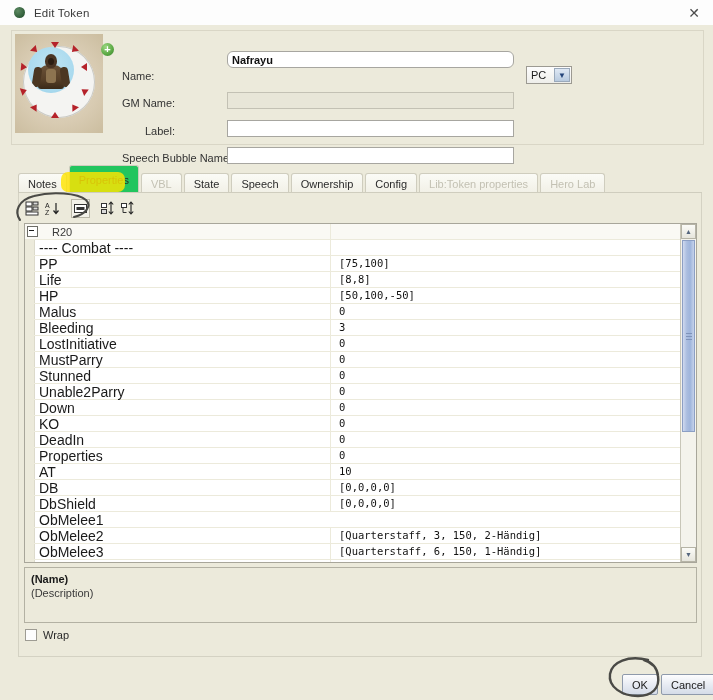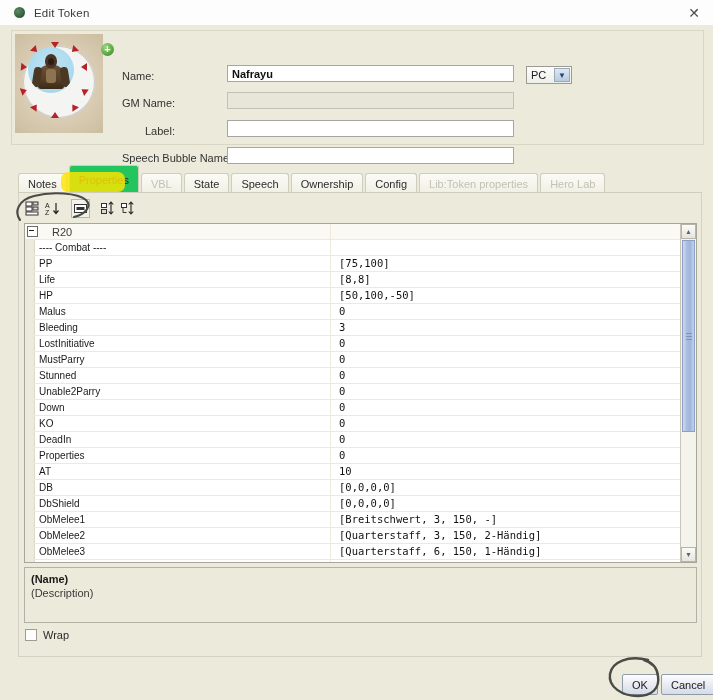--- a/index.html
+++ b/index.html
@@ -301,21 +301,21 @@
     height: 16px;
     display: flex;
     align-items: center;
     border-bottom: 1px solid #eceadb;
     box-sizing: border-box;
   }
   .prow .pname {
     width: 305px;
     padding-left: 14px;
     box-sizing: border-box;
-    font-size: 10px;
+    font-size: 14px;
     color: #1a1a1a;
     white-space: nowrap;
     overflow: hidden;
   }
   .prow .pval {
     flex: 1;
     padding-left: 8px;
     box-sizing: border-box;
     font-family: "DejaVu Sans Mono", monospace;
     font-size: 10.5px;
@@ -507,21 +507,21 @@
       <div class="marker" style="left:36px; top:78px; transform:rotate(180deg);"></div>
       <div class="marker" style="left:16px; top:70px; transform:rotate(215deg);"></div>
       <div class="marker" style="left:5px; top:54px; transform:rotate(250deg);"></div>
       <div class="marker" style="left:5px; top:30px; transform:rotate(275deg);"></div>
       <div class="marker" style="left:16px; top:13px; transform:rotate(315deg);"></div>
     </div>
 
     <div id="plus-badge">+</div>
 
     <div class="field-label" style="left:110px; top:39px;">Name:</div>
-    <input class="field-input bold" style="left: 215px; top: 34px; width: 287px;" value="Nafrayu">
+    <input class="field-input bold" style="left: 215px; top: 20px; width: 287px; border-radius: 6px;" value="Nafrayu">
 
     <div class="field-label" style="left:110px; top:66px;">GM Name:</div>
     <input class="field-input disabled" disabled="" style="left: 215px; top: 61px; width: 287px;" value="">
 
     <div class="field-label" style="left:110px; top:94px;padding-left:23px;">Label:</div>
     <input class="field-input" style="left: 215px; top: 89px; width: 287px;" value="">
 
     <div class="field-label" style="left:110px; top:121px;">Speech Bubble Name:</div>
     <input class="field-input" style="left: 215px; top: 116px; width: 287px;" value="">
 
@@ -681,21 +681,20 @@
         <div class="prow">
           <div class="pname">DB</div>
           <div class="pval">[0,0,0,0]</div>
         </div>
         <div class="prow">
           <div class="pname">DbShield</div>
           <div class="pval">[0,0,0,0]</div>
         </div>
         <div class="prow">
           <div class="pname">ObMelee1</div>
-          <div class="pval">[Breitschwert, 3, 150, -]</div>
         </div>
         <div class="prow">
           <div class="pname">ObMelee2</div>
           <div class="pval">[Quarterstaff, 3, 150, 2-Händig]</div>
         </div>
         <div class="prow">
           <div class="pname">ObMelee3</div>
           <div class="pval">[Quarterstaff, 6, 150, 1-Händig]</div>
         </div>
         <div class="prow">

